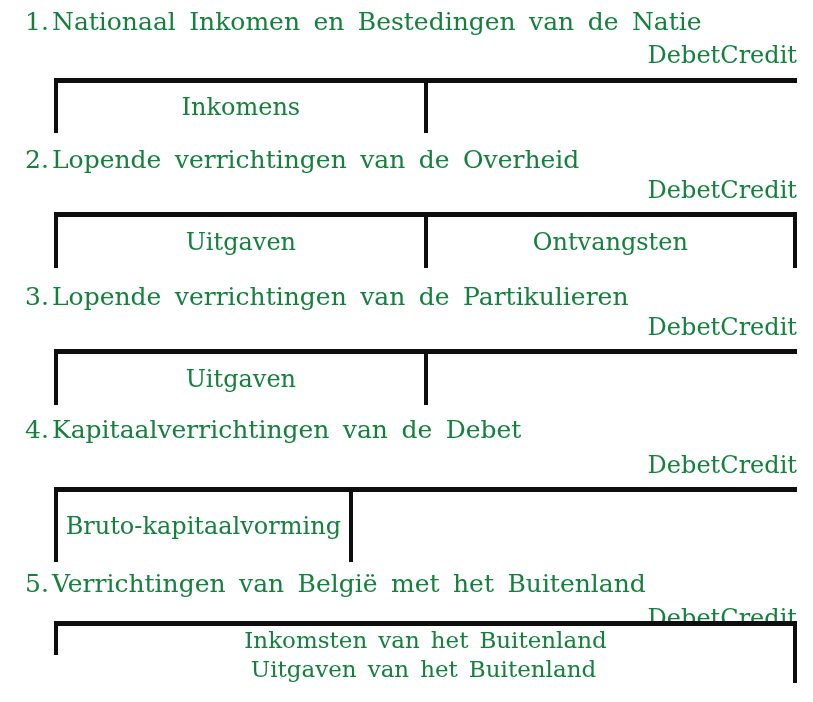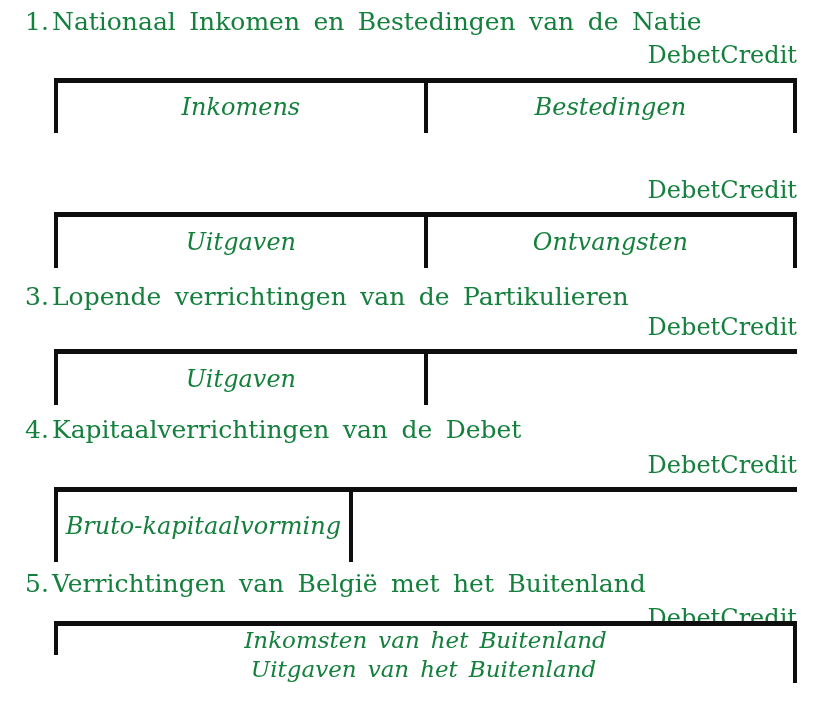--- a/index.html
+++ b/index.html
@@ -47,21 +47,20 @@
   .s4 .taccount { top:78px; height:75px; }
   .s5 .taccount { top:58px; height:62px;flex-direction:column; }
   .s2 .taccount, .s3 .taccount { height:56px; }
 
   .cell {
     display:flex; align-items:center; justify-content:center;
     text-align:center;
     font-size:24px; line-height:1.4;
     word-spacing:0.22em;
     overflow:hidden;
-    font-style:italic;
   }
   .cell.debit {
     flex:0 0 50.3%;
     border-left:4px solid #0e0e0e;
     border-right:4px solid #0e0e0e;
   }
   .cell.credit {
     flex:1 1 auto;
     border-right:4px solid #0e0e0e;
   }
@@ -79,27 +78,27 @@
       <span class="num">1.</span><span>Nationaal Inkomen en Bestedingen van de Natie</span>
     </div>
     <div class="dc-row">
       <span>Debet</span>
       <span>Credit</span>
     </div>
     <div class="taccount">
       <div class="cell debit">
         <span class="entry">Inkomens</span>
       </div>
-      <div class="cell credit">
-        <span class="entry">Bestedingen</span>
-      </div>
     </div>
   </div>
 
   <div class="section s2">
+    <div class="heading">
+      <span class="num">2.</span><span>Lopende verrichtingen van de Overheid</span>
+    </div>
     <div class="dc-row">
       <span>Debet</span>
       <span>Credit</span>
     </div>
     <div class="taccount">
       <div class="cell debit">
         <span class="entry">Uitgaven</span>
       </div>
       <div class="cell credit">
         <span class="entry">Ontvangsten</span>

